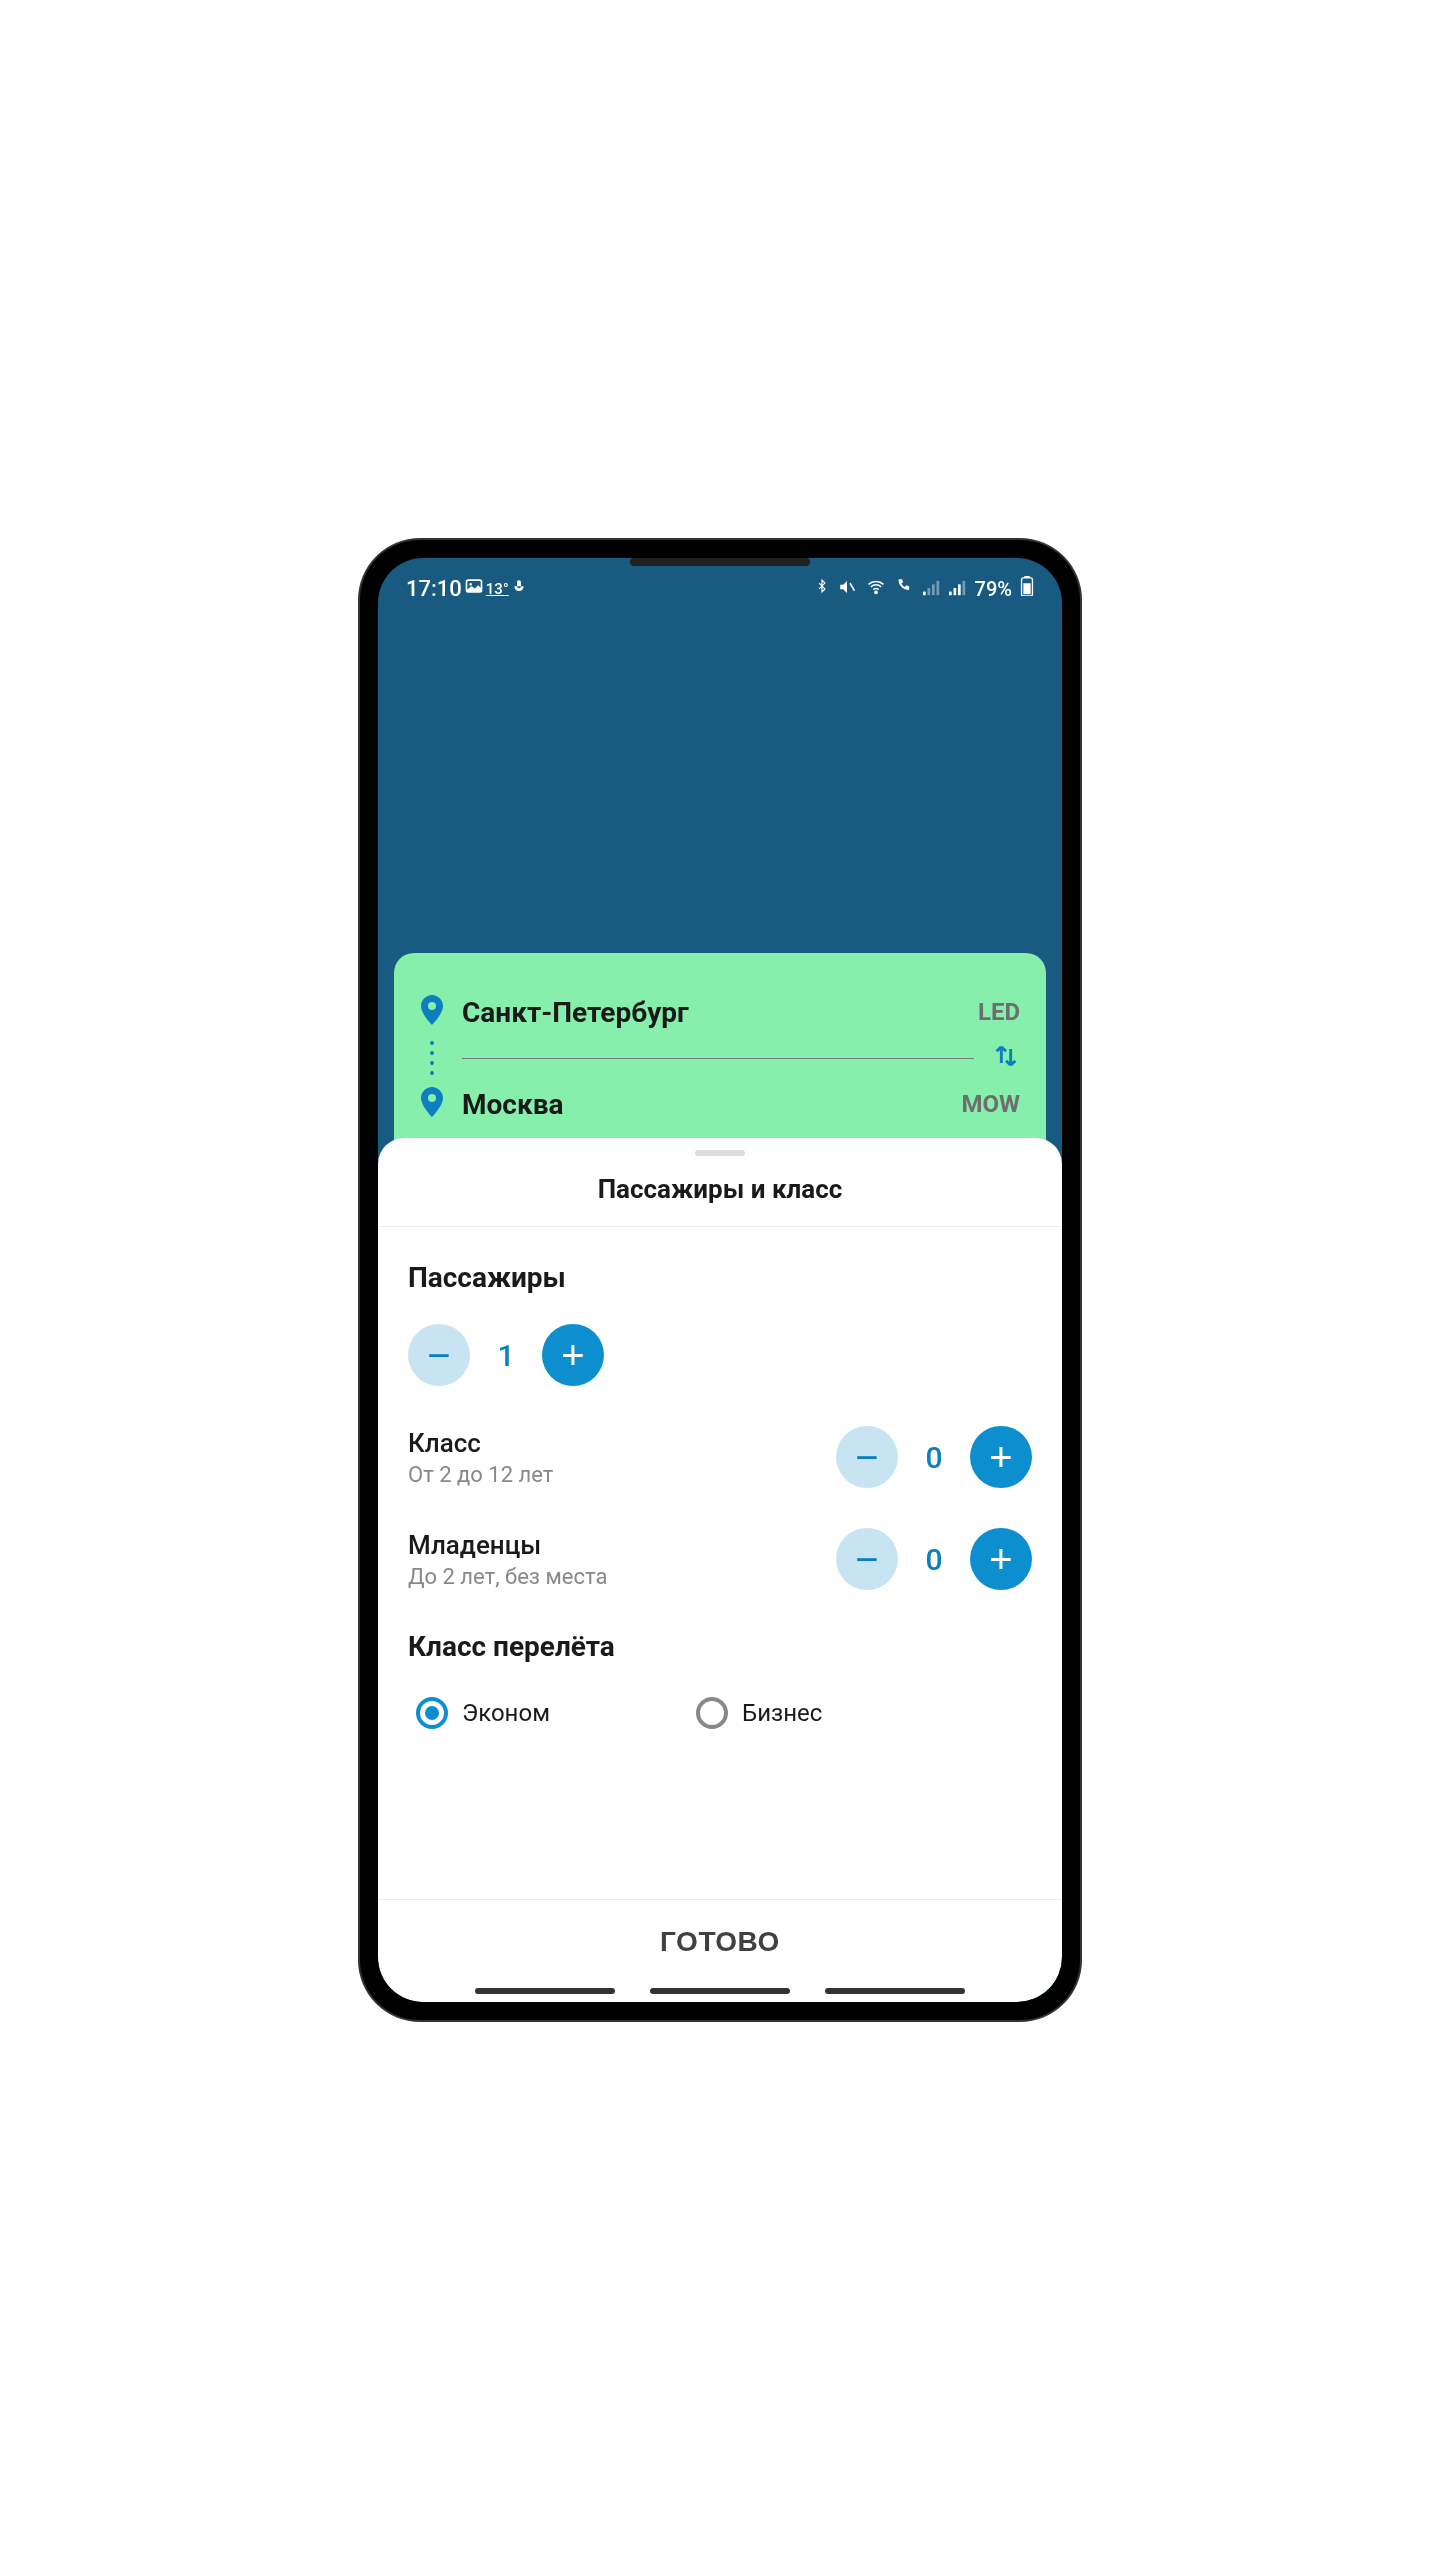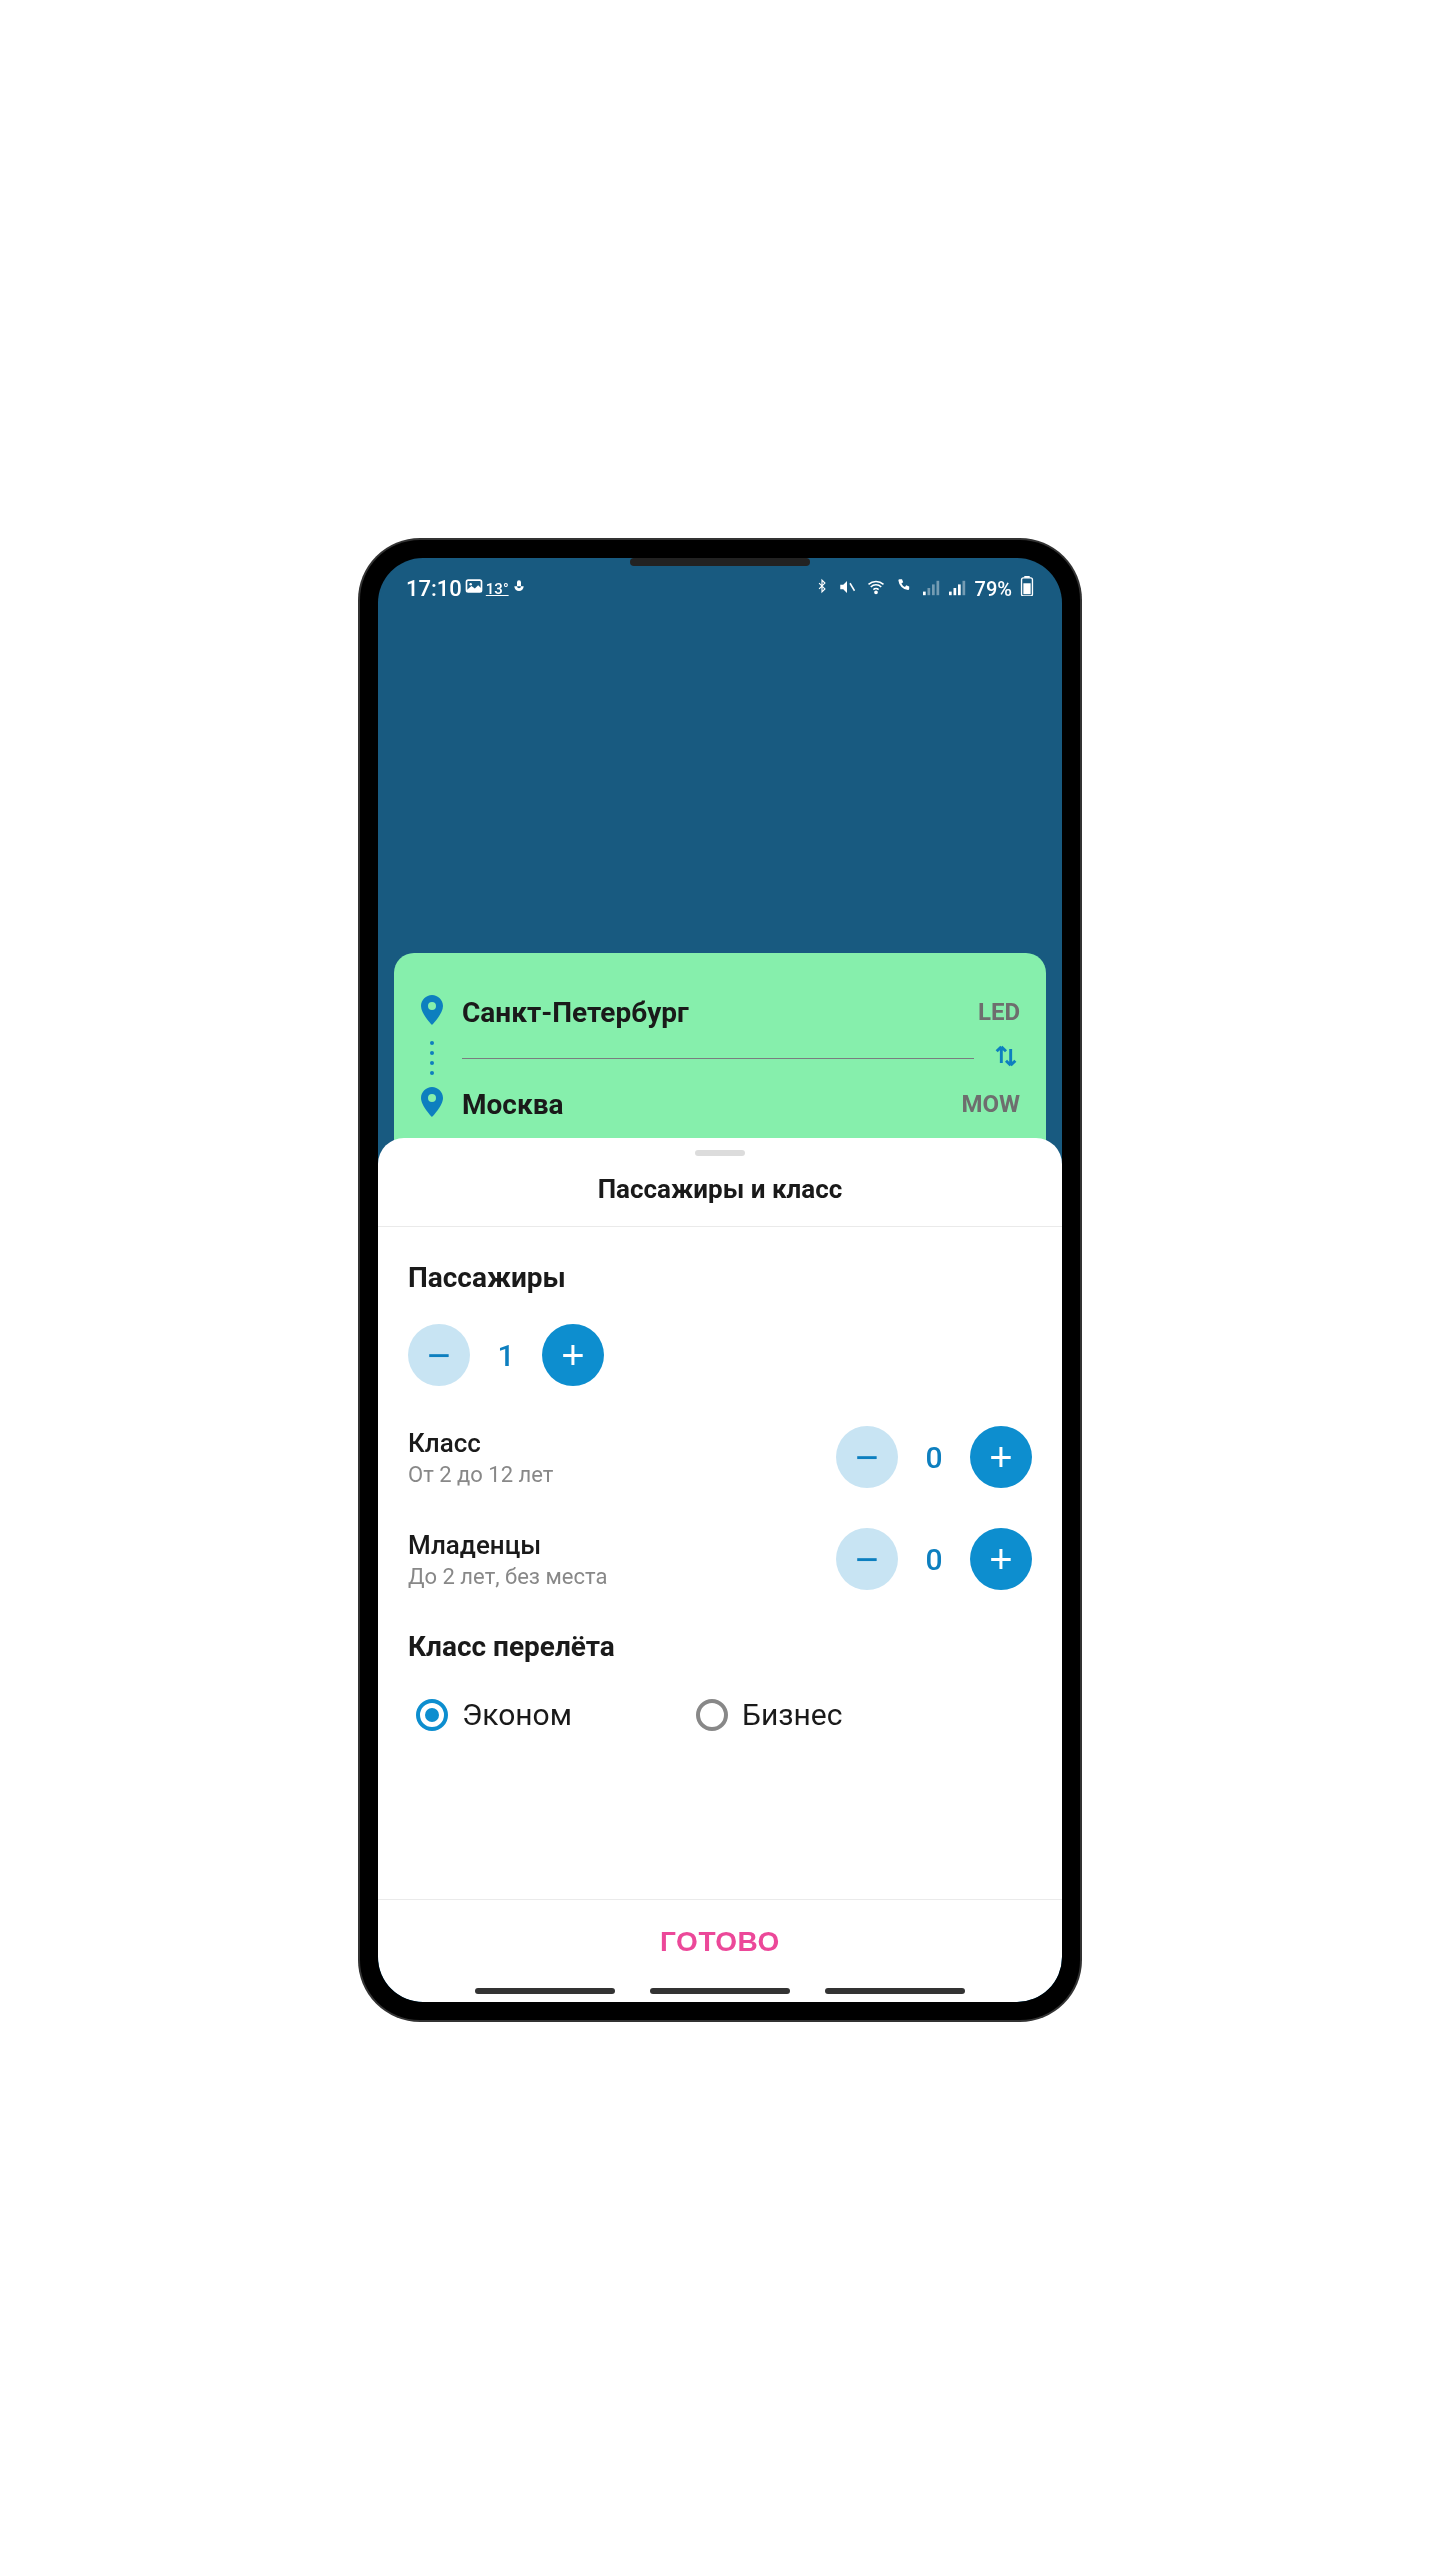--- a/index.html
+++ b/index.html
@@ -230,37 +230,37 @@
       content: '';
       width: 14px;
       height: 14px;
       background: #0d8ecf;
       border-radius: 50%;
     }
     .radio-circle.unselected {
       border: 4px solid #888;
     }
     .radio-label {
-      font-size: 30px;
+      font-size: 24px;
       color: #1a1a1a;
     }
     
     .footer-bar {
       position: absolute;
       bottom: 18px;
       left: 0;
       right: 0;
       border-top: 1px solid #eaeaea;
       padding: 26px 0;
       text-align: center;
     }
     .done-btn {
       font-size: 28px;
       font-weight: 700;
-      color: #ec4899;
+      color: #404040;
       background: none;
       border: none;
       cursor: pointer;
       letter-spacing: 0.5px;
     }
     .nav-bar {
       position: absolute;
       bottom: 0;
       left: 0;
       right: 0;

